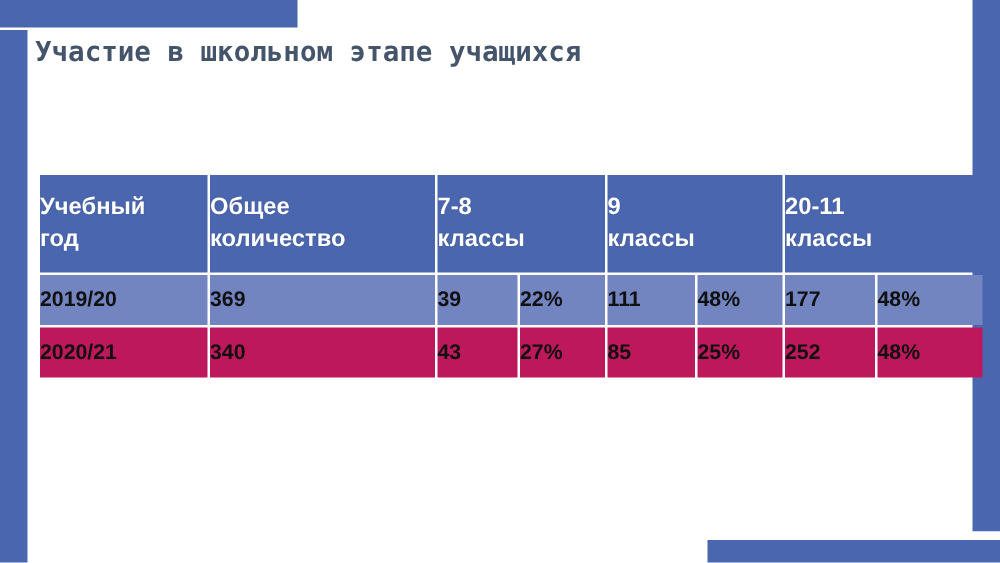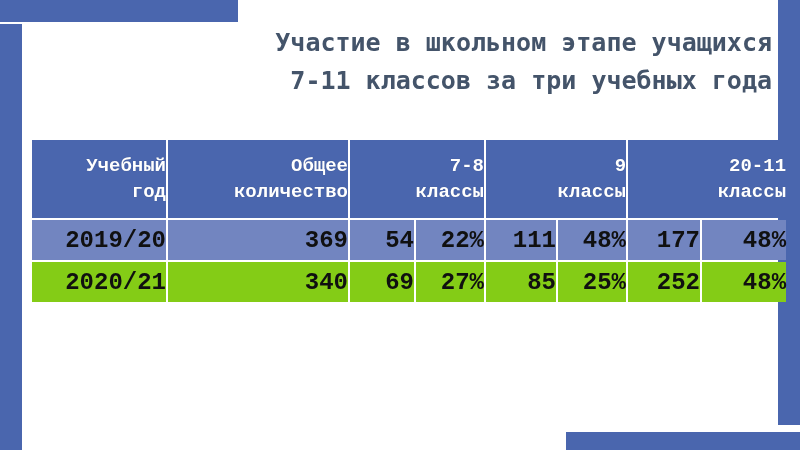--- a/index.html
+++ b/index.html
@@ -44,25 +44,25 @@
     width: 234px;
     height: 18px;
   }
 
   
   .title {
     position: absolute;
     left: 28px;
     top: 24px;
     width: 744px;
-    text-align: right;
+    text-align: left;
     color: #44546a;
     font-family: "DejaVu Sans Mono", monospace;
     font-weight: bold;
-    font-size: 25px;
+    font-size: 22px;
     line-height: 38px;
     letter-spacing: 0px;
   }
   .title-line {
     display: block;
     white-space: nowrap;
   }
 
   
   .table-wrap {
@@ -74,48 +74,48 @@
   table.data {
     border-collapse: separate;
     border-spacing: 2px;
     width: 740px;
     table-layout: fixed;
   }
   table.data th,
   table.data td {
     padding: 0;
     margin: 0;
-    text-align: right;
+    text-align: left;
     vertical-align: middle;
-    font-family: Liberation Mono, monospace;
+    font-family: Liberation Sans, sans-serif;
   }
   thead th {
     background: #4a66ae;
     color: #ffffff;
     font-size: 19px;
     font-weight: bold;
     line-height: 26px;
     height: 78px;
     text-shadow: 0 0 1px rgba(0,0,0,0.25);
   }
   thead th .hl {
     display: block;
     white-space: nowrap;
   }
   tbody td {
     color: #101010;
-    font-size: 24px;
+    font-size: 17px;
     font-weight: bold;
     height: 40px;
   }
   tr.row-dark td {
     background: #7285c0;
   }
   tr.row-light td {
-    background: #84cc16;
+    background: #be185d;
   }
 
   
   col.c-year   { width: 134px; }
   col.c-total  { width: 180px; }
   col.c-n      { width: 64px;  }
   col.c-p      { width: 68px;  }
   col.c-n9     { width: 70px;  }
   col.c-p9     { width: 68px;  }
   col.c-n10    { width: 72px;  }
@@ -124,21 +124,20 @@
 </head>
 <body>
 
 <div class="deco deco-top"></div>
 <div class="deco deco-left"></div>
 <div class="deco deco-right"></div>
 <div class="deco deco-bottom"></div>
 
 <div class="title">
   <span class="title-line">Участие в школьном этапе учащихся</span>
-  <span class="title-line">7-11 классов за три учебных года</span>
 </div>
 
 <div class="table-wrap">
   <table class="data">
     <colgroup>
       <col class="c-year">
         <col class="c-total">
       <col class="c-n">
         <col class="c-p">
       <col class="c-n9">
@@ -167,31 +166,31 @@
         <th colspan="2">
           <span class="hl">20-11</span>
           <span class="hl">классы</span>
         </th>
       </tr>
     </thead>
     <tbody>
       <tr class="row-dark">
         <td>2019/20</td>
         <td>369</td>
-        <td>54</td>
+        <td>39</td>
         <td>22%</td>
         <td>111</td>
         <td>48%</td>
         <td>177</td>
         <td>48%</td>
       </tr>
       <tr class="row-light">
         <td>2020/21</td>
         <td>340</td>
-        <td>69</td>
+        <td>43</td>
         <td>27%</td>
         <td>85</td>
         <td>25%</td>
         <td>252</td>
         <td>48%</td>
       </tr>
     </tbody>
   </table>
 </div>
 

